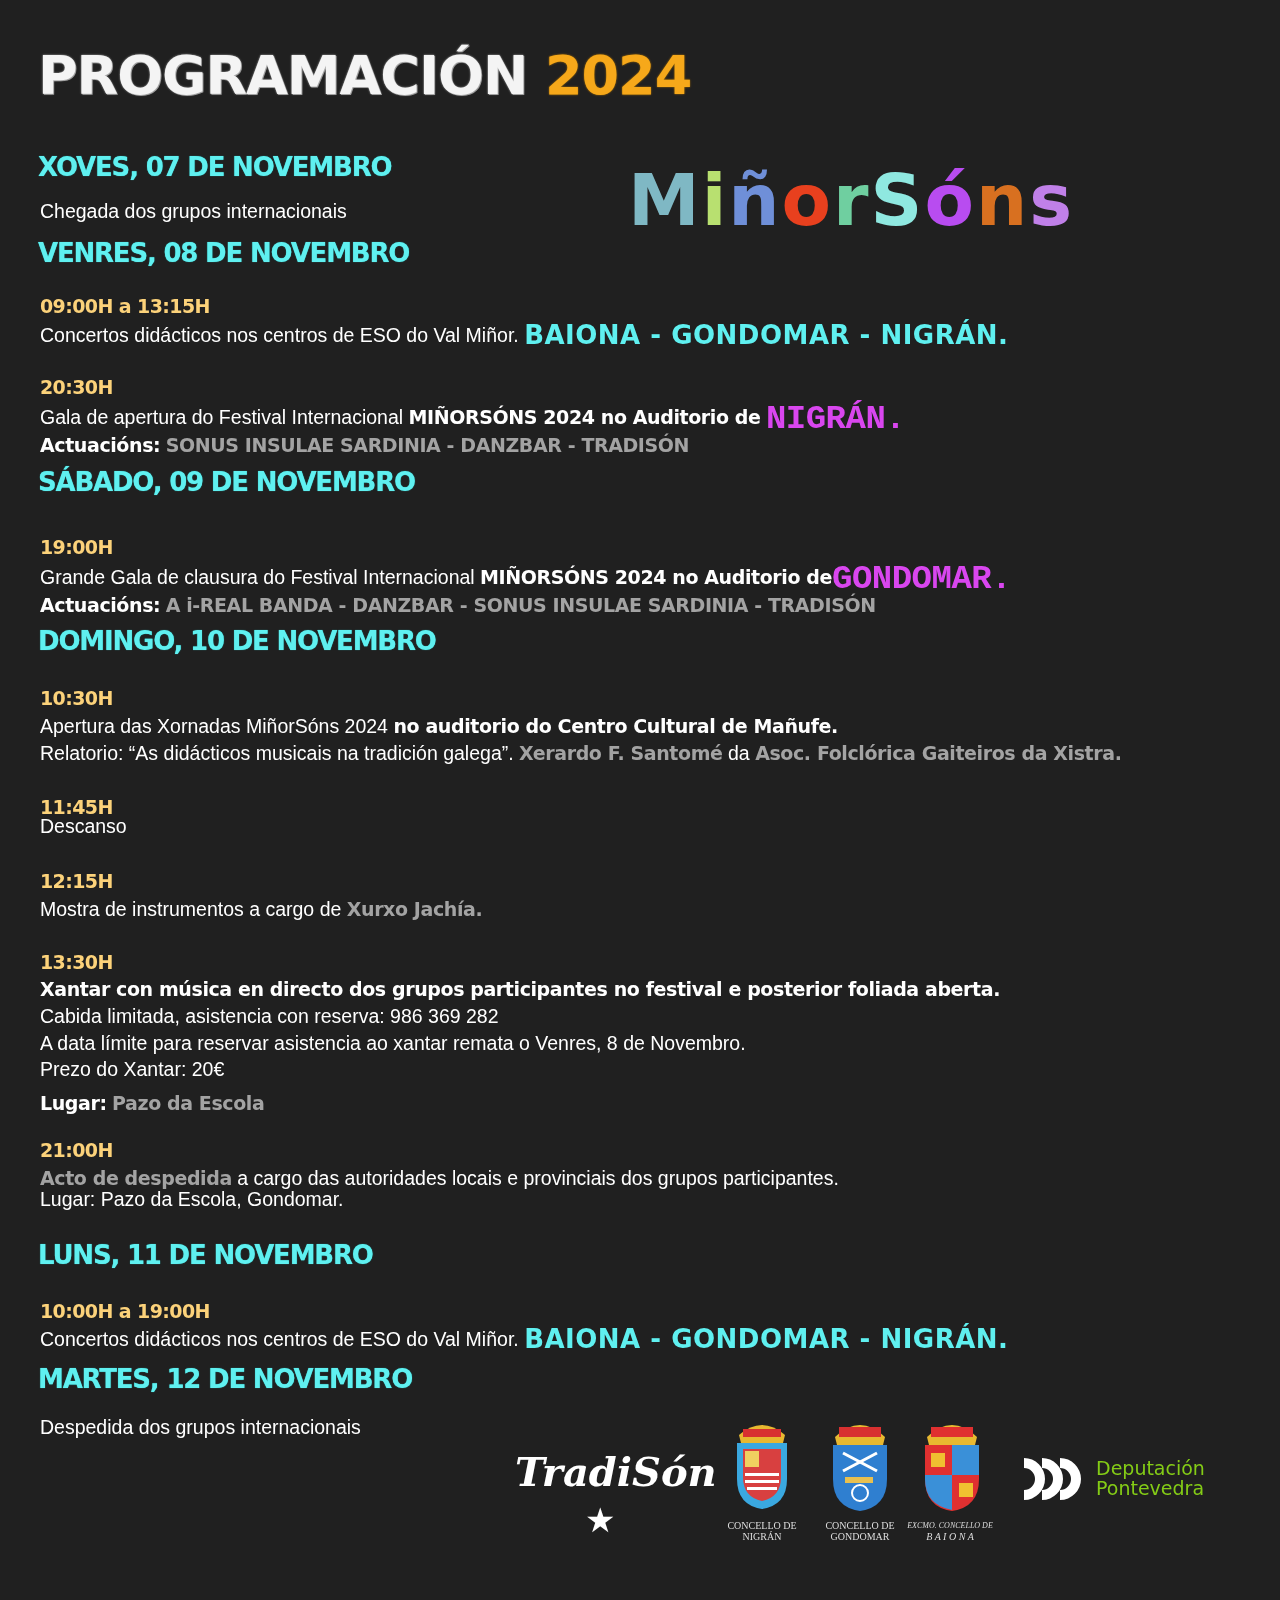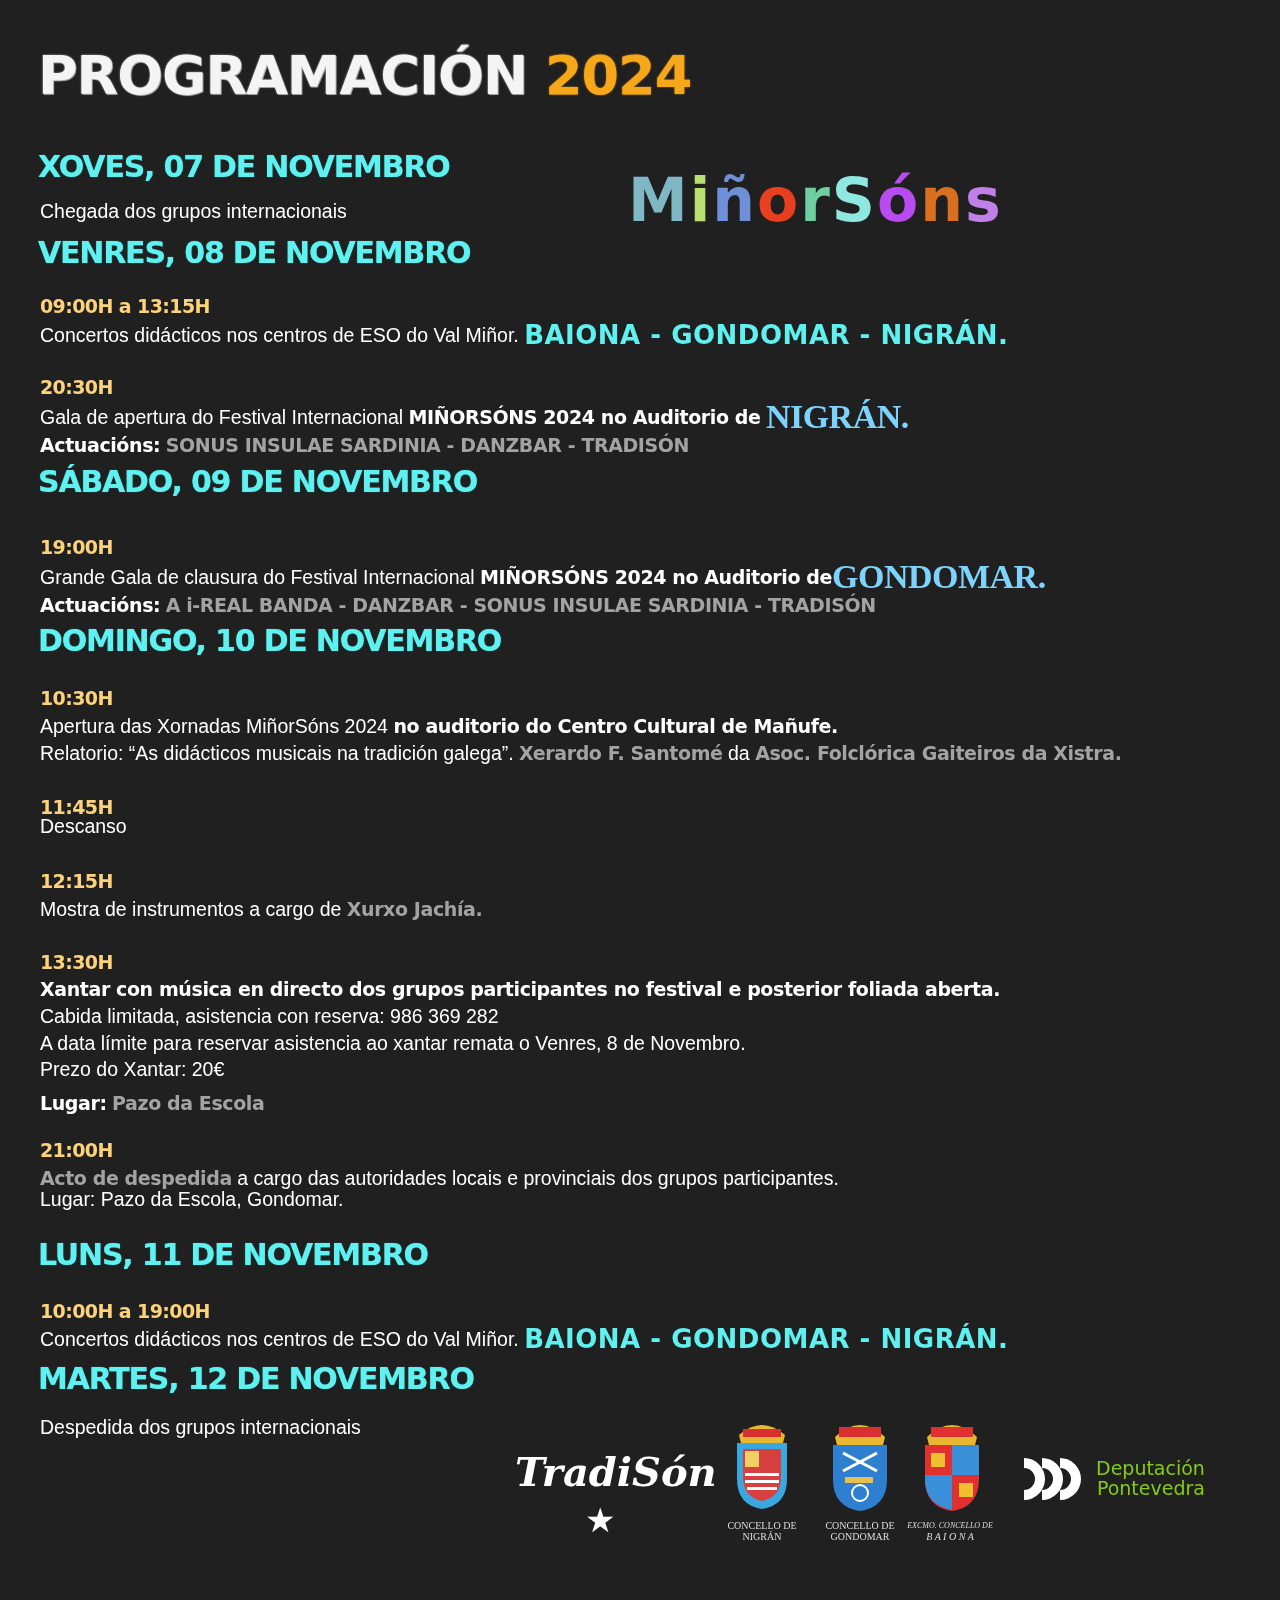--- a/index.html
+++ b/index.html
@@ -1,34 +1,34 @@
 <!DOCTYPE html>
 <html><head>
 <meta charset="utf-8">
 <style>
   * { box-sizing: border-box; margin: 0; padding: 0; }
   html, body { width: 1280px; height: 1600px; background: #202020; overflow: hidden; }
   body { position: relative; font-family: "Liberation Sans", sans-serif; color: #ffffff; }
 
-  .abs { position: absolute; text-align: right; }
+  .abs { position: absolute; }
 
   .title { left: 38px; top: 44px; font-family: "DejaVu Sans", sans-serif; font-weight: bold; font-size: 54px; letter-spacing: -1px; line-height: 64px; white-space: nowrap; }
   .title .t-white { color: #f4f4f4; text-shadow: 0 0 2px #bbb, 1px 1px 0 #999; }
   .title .t-year { color: #f6a81a; text-shadow: 0 0 2px #c07e00; }
 
-  .logo-main { left: 628px; top: 148px; font-family: "DejaVu Sans", sans-serif; font-weight: bold; font-size: 60px; line-height: 104px; letter-spacing: 2px; white-space: nowrap; }
+  .logo-main { left: 628px; top: 148px; font-family: "DejaVu Sans", sans-serif; font-weight: bold; font-size: 72px; line-height: 104px; letter-spacing: 2px; white-space: nowrap; }
   .logo-main span { display: inline-block; }
 
-  .day { font-family: "DejaVu Sans", sans-serif; font-weight: bold; color: #5ff0f0; font-size: 30px; letter-spacing: -1.2px; line-height: 30px; white-space: nowrap; text-shadow: 0 0 1px #2bbcbc; }
+  .day { font-family: "DejaVu Sans", sans-serif; font-weight: bold; color: #5ff0f0; font-size: 26px; letter-spacing: -1.2px; line-height: 30px; white-space: nowrap; text-shadow: 0 0 1px #2bbcbc; }
   .time { font-family: "DejaVu Sans", sans-serif; font-weight: bold; color: #fcd27a; font-size: 19px; letter-spacing: -0.6px; line-height: 22px; white-space: nowrap; }
   .line { font-size: 19.5px; line-height: 26px; white-space: nowrap; color: #ffffff; }
   .b { font-family: "DejaVu Sans", sans-serif; font-weight: bold; font-size: 19px; letter-spacing: -0.4px; }
   .y { font-family: "DejaVu Sans", sans-serif; font-weight: bold; color: #a3a3a3; font-size: 19px; letter-spacing: -0.4px; }
   .cy { font-family: "DejaVu Sans", sans-serif; font-weight: bold; color: #5ff0f0; font-size: 26px; letter-spacing: 0.5px; vertical-align: -2px; }
-  .red { font-family: Liberation Serif, serif; font-weight: bold; color: #7dd3fc; font-size: 34px; letter-spacing: -0.5px; vertical-align: -4px; line-height: 26px; }
+  .red { font-family: Liberation Mono, monospace; font-weight: bold; color: #d946ef; font-size: 34px; letter-spacing: -0.5px; vertical-align: -4px; line-height: 26px; }
 
   .footer-tradison { left: 515px; top: 1448px; font-family: "DejaVu Serif", serif; font-style: italic; font-weight: bold; font-size: 40px; color: #fff; white-space: nowrap; }
   .footer-star { left: 585px; top: 1500px; font-size: 34px; color: #fff; }
   .crest { width: 62px; height: 100px; }
   .crest-caption { font-family: "Liberation Serif", serif; color: #ddd; font-size: 10px; text-align: center; line-height: 11px; white-space: nowrap; }
   .dep-text { left: 1096px; top: 1458px; font-family: "DejaVu Sans", sans-serif; font-size: 19px; line-height: 20px; color: #84cc16; white-space: nowrap; }
 </style>
 </head>
 <body>
 

